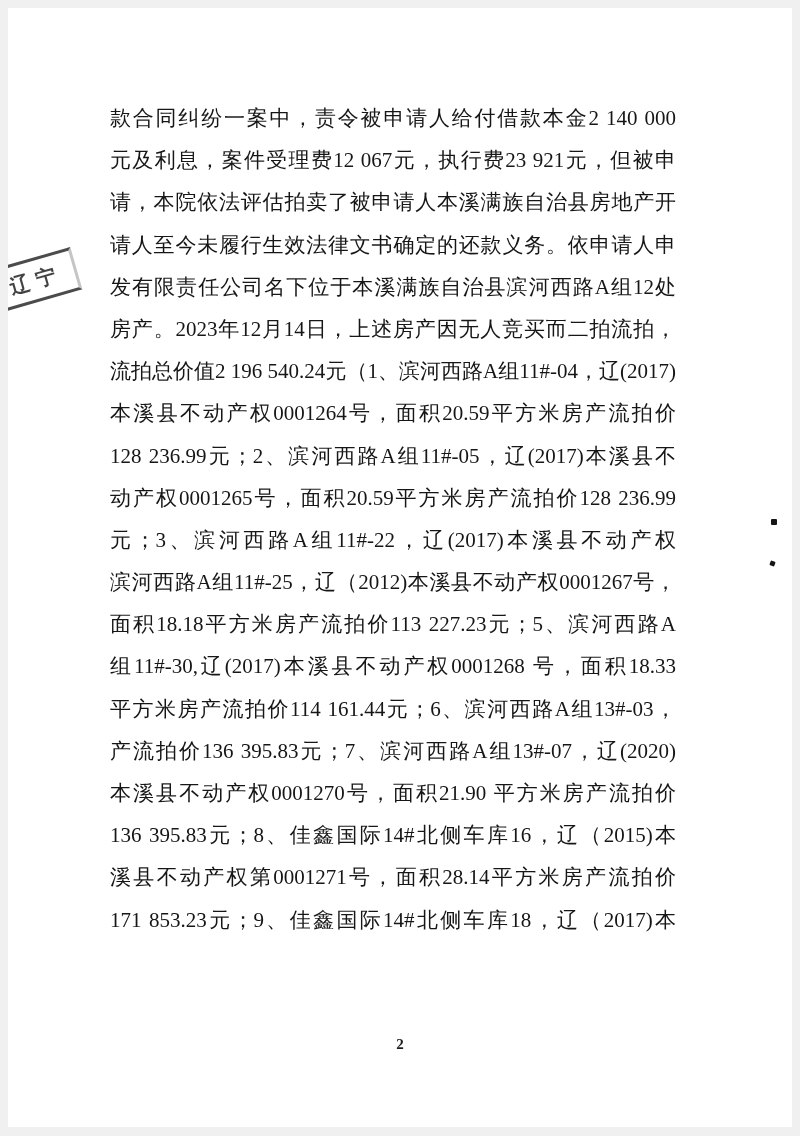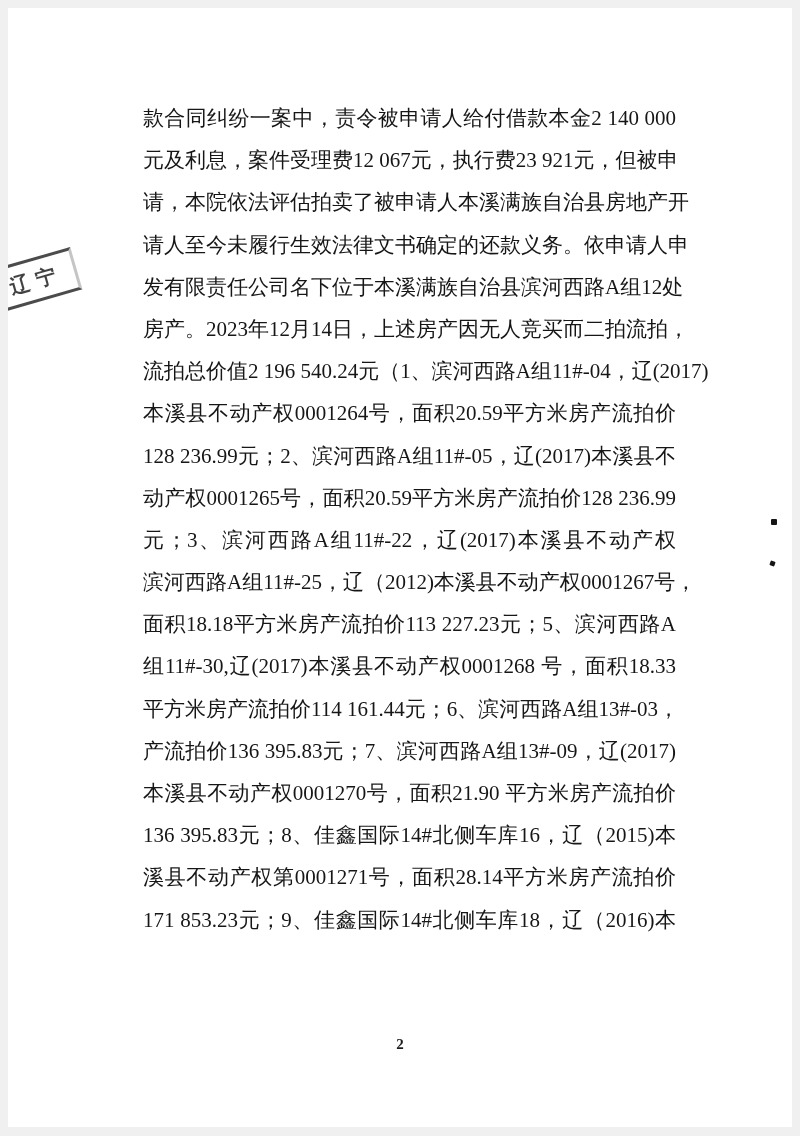--- a/index.html
+++ b/index.html
@@ -25,21 +25,20 @@
     font-weight: 500;
   }
   .line {
     height: 42.2px;
     line-height: 42.2px;
     white-space: nowrap;
     text-align: justify;
     text-align-last: justify;
     text-justify: inter-character;
     overflow: visible;
-    margin-left: 33px;
   }
   .stamp {
     position: absolute;
     left: -16px; top: 250px;
     width: 86px; height: 44px;
     border: 3px solid rgba(25, 25, 25, 0.78);
     border-right-color: rgba(25, 25, 25, 0.25);
     transform: rotate(-16deg);
     display: flex;
     align-items: center;
@@ -85,25 +84,25 @@
     <div class="line">房产。2023年12月14日，上述房产因无人竞买而二拍流拍，</div>
     <div class="line">流拍总价值2 196 540.24元（1、滨河西路A组11#-04，辽(2017)</div>
     <div class="line">本溪县不动产权0001264号，面积20.59平方米房产流拍价</div>
     <div class="line">128 236.99元；2、滨河西路A组11#-05，辽(2017)本溪县不</div>
     <div class="line">动产权0001265号，面积20.59平方米房产流拍价128 236.99</div>
     <div class="line">元；3、滨河西路A组11#-22，辽(2017)本溪县不动产权</div>
     <div class="line">滨河西路A组11#-25，辽（2012)本溪县不动产权0001267号，</div>
     <div class="line">面积18.18平方米房产流拍价113 227.23元；5、滨河西路A</div>
     <div class="line">组11#-30,辽(2017)本溪县不动产权0001268 号，面积18.33</div>
     <div class="line">平方米房产流拍价114 161.44元；6、滨河西路A组13#-03，</div>
-    <div class="line">产流拍价136 395.83元；7、滨河西路A组13#-09，辽(2017)</div>
+    <div class="line">产流拍价136 395.83元；7、滨河西路A组13#-07，辽(2020)</div>
     <div class="line">本溪县不动产权0001270号，面积21.90 平方米房产流拍价</div>
     <div class="line">136 395.83元；8、佳鑫国际14#北侧车库16，辽（2015)本</div>
     <div class="line">溪县不动产权第0001271号，面积28.14平方米房产流拍价</div>
-    <div class="line">171 853.23元；9、佳鑫国际14#北侧车库18，辽（2016)本</div>
+    <div class="line">171 853.23元；9、佳鑫国际14#北侧车库18，辽（2017)本</div>
   </div>
 
   <div class="page-number">2</div>
 
   <div class="speck speck-1"></div>
   <div class="speck speck-2"></div>
 
 </div>
 
 </body></html>

